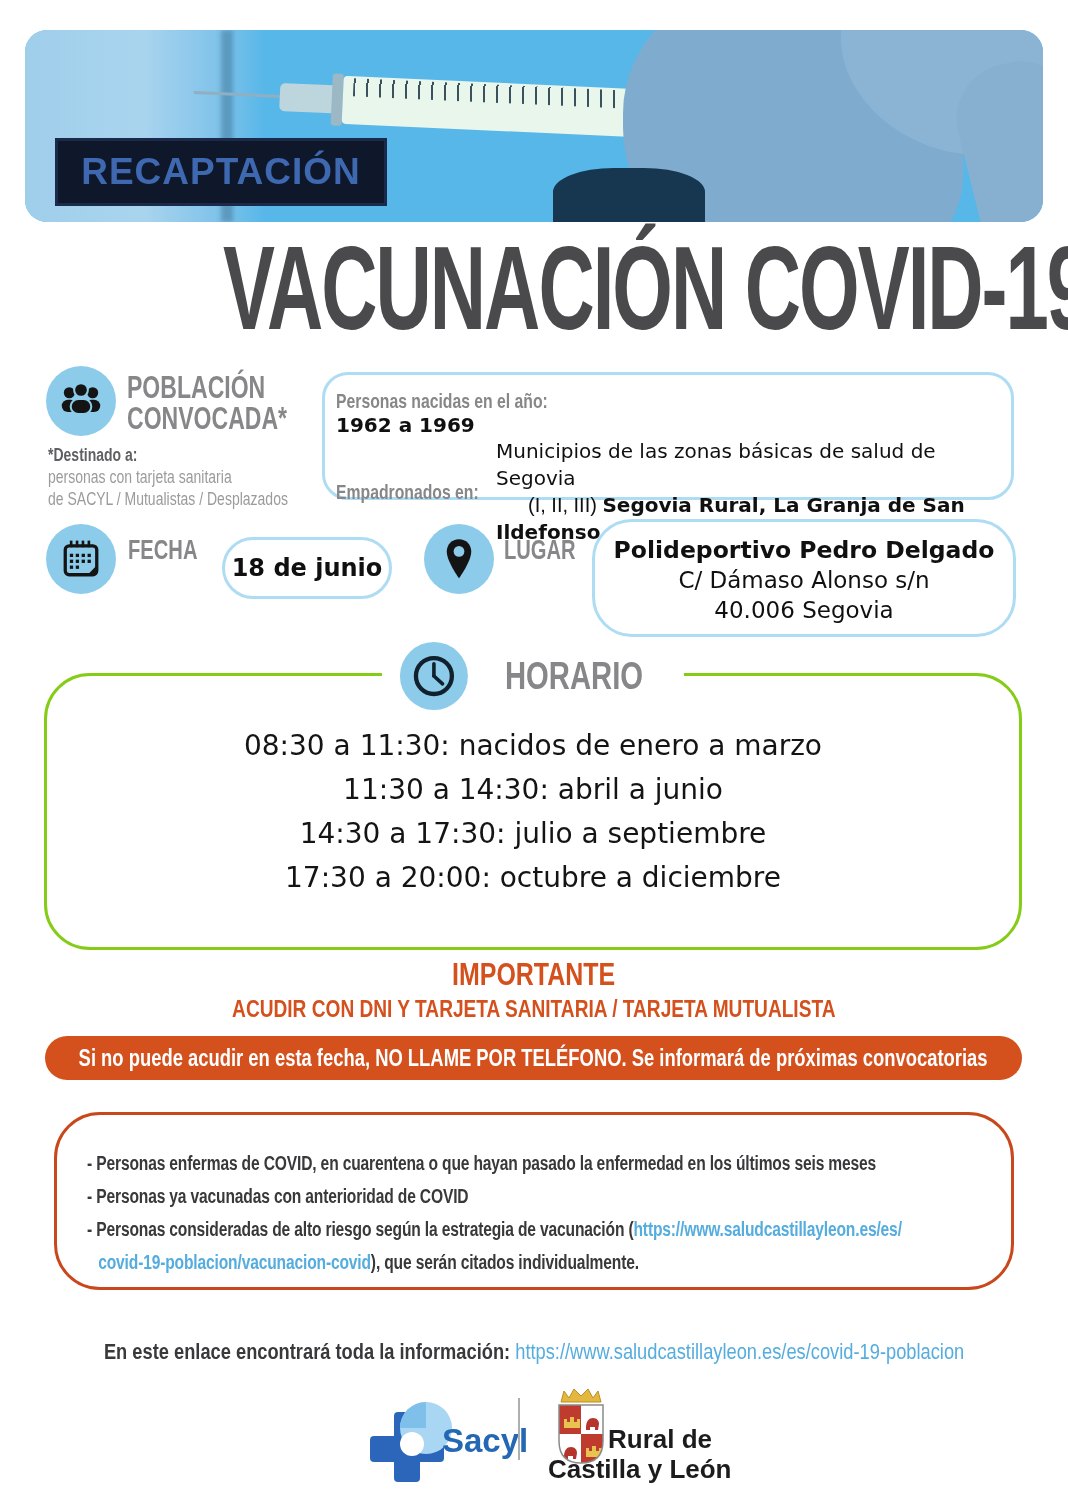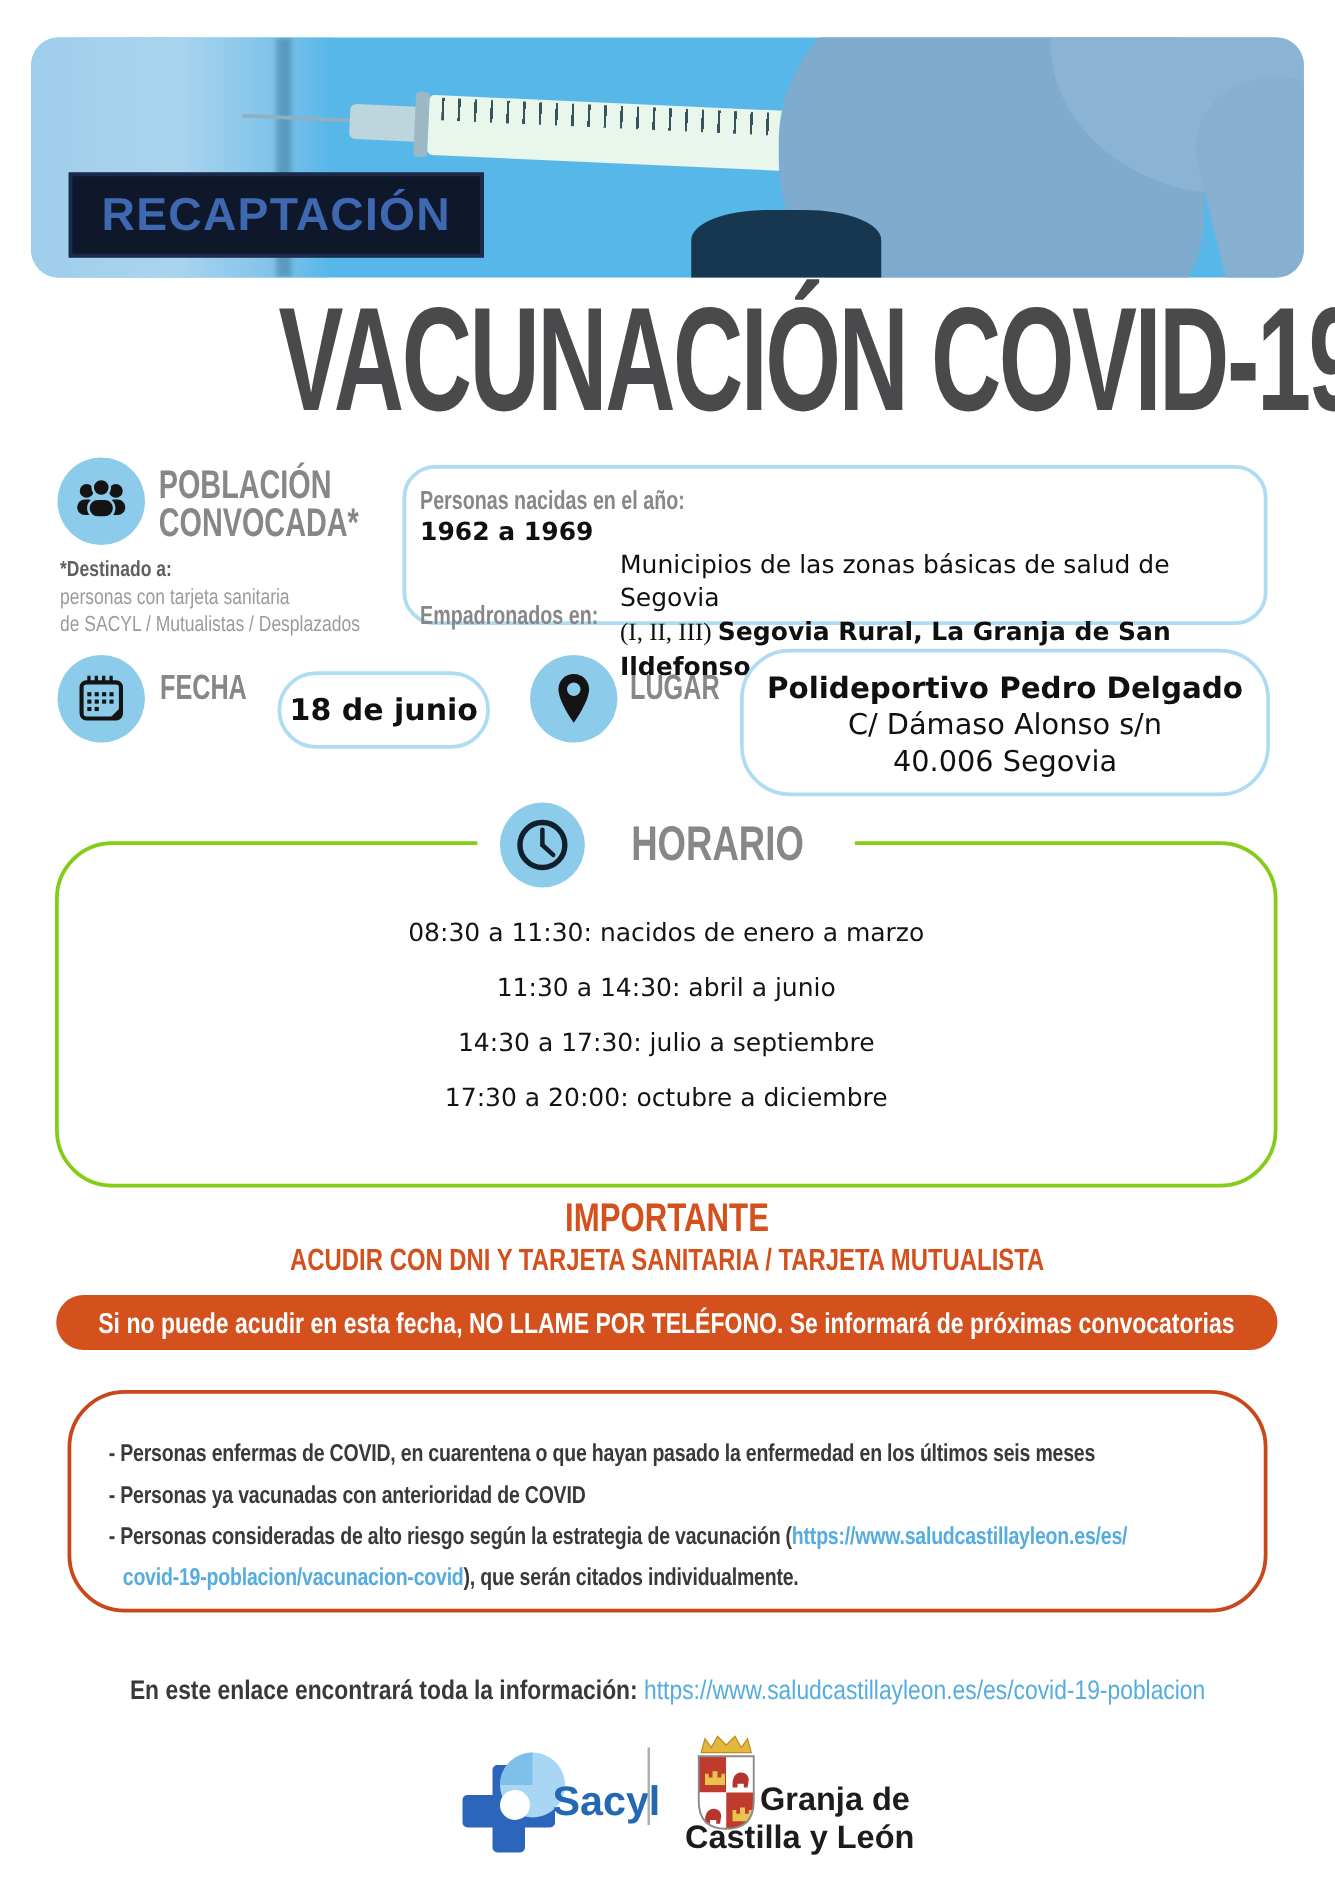--- a/index.html
+++ b/index.html
@@ -62,21 +62,21 @@
   .info-box { position:absolute; left:322px; top:372px; width:692px; height:128px;
               border:3px solid #AEDCF3; border-radius:26px; background:#fff; padding:8px 0 0 11px; }
   .ib-label { font-family:"Liberation Sans", sans-serif; font-weight:bold; font-size:21px; color:#87878A;
               transform:scaleX(.75); }
   .ib-row1 { display:flex; align-items:flex-start;flex-direction:column; }
   .ib-row1 .lab { width:223px; padding-top:6px; }
   .ib-row1 .val { font-weight:bold; font-size:20px; color:#101010; }
   .ib-row2 { display:flex; align-items:center; margin-top:1px; }
   .ib-row2 .lab { width:160px; }
   .ib-row2 .val { font-size:20px; color:#101010; line-height:27px; }
-  .serif { font-family:Liberation Serif, serif; }
+  .serif { font-family:Liberation Sans, sans-serif;margin-left:32px; }
   .b { font-weight:bold; }
 
   
   .cal-circ { left:46px; top:524px; width:70px; height:70px; }
   .pin-circ { left:424px; top:524px; width:70px; height:70px; }
   .sec-label { position:absolute; font-family:"Liberation Sans", sans-serif; font-weight:bold;
                font-size:28px; color:#87878A; }
   .sec-label .cx { transform:scaleX(.72); }
   .fecha-label { left:128px; top:534px; }
   .lugar-label { left:504px; top:534px; }
@@ -91,21 +91,21 @@
   
   .hor-box { position:absolute; left:44px; top:673px; width:978px; height:277px;
              border:3px solid #84cc16; border-radius:46px; background:#fff; }
   .hor-head { position:absolute; left:50%; top:-36px; transform:translateX(-50%);
               display:flex; align-items:center; gap:14px; background:#fff; padding:0 18px; height:72px; }
   .hor-head .circ2 { width:68px; height:68px; border-radius:50%; background:#8CCBEA; display:flex;
                      align-items:center; justify-content:center; }
   .hor-head .txt { font-family:"Liberation Sans", sans-serif; font-weight:bold; font-size:39px; color:#87878A;
                    transform:scaleX(.75); white-space:nowrap; display:inline-block; }
   .hor-lines { padding-top:48px; text-align:center; }
-  .hor-lines div { font-size:20px; color:#141414; line-height:44px; }
+  .hor-lines div { font-size:28px; color:#141414; line-height:44px; }
 
   
   .imp { position:absolute; left:0; width:100%; text-align:center; }
   .imp-title { top:956px; }
   .imp-title .cx { font-family:"Liberation Sans", sans-serif; font-weight:bold; font-size:32px;
                    color:#D4511E; transform:scaleX(.78); }
   .imp-sub { top:995px; }
   .imp-sub .cx { font-family:"Liberation Sans", sans-serif; font-weight:bold; font-size:24.5px;
                  color:#D4511E; transform:scaleX(.78); }
   .orange-pill { position:absolute; left:45px; top:1036px; width:977px; height:44px; background:#D4511E;
@@ -327,16 +327,16 @@
         <rect x="3" y="46" width="22" height="29" fill="#ffffff"></rect>
         <rect x="25" y="46" width="22" height="29" fill="#BE3B2E"></rect>
         <path d="M8 40 v-9 h3 v3 h3 v-5 h4 v5 h3 v-3 h3 v9 Z" fill="#E9C34F"></path>
         <path d="M30 69 v-9 h3 v3 h3 v-5 h4 v5 h3 v-3 h3 v9 Z" fill="#E9C34F"></path>
         <path d="M30 40 c0-7 3-10 7-10 c4 0 6 3 6 6 l-1 6 h-3 v-3 h-5 v3 h-4 Z" fill="#B5352C"></path>
         <path d="M8 69 c0-7 3-10 7-10 c4 0 6 3 6 6 l-1 6 h-3 v-3 h-5 v3 h-4 Z" fill="#B5352C"></path>
       </g>
       <path d="M3 17 h44 v36 q0 22 -22 22 q-22 0 -22 -22 Z" fill="none" stroke="#8A8A8A" stroke-width="1.5"></path>
     </svg>
   </div>
-  <span class="junta-l1">Granja de</span>
+  <span class="junta-l1">Rural de</span>
   <span class="junta-l2">Castilla y León</span>
 
 </div>
 
 </body></html>

